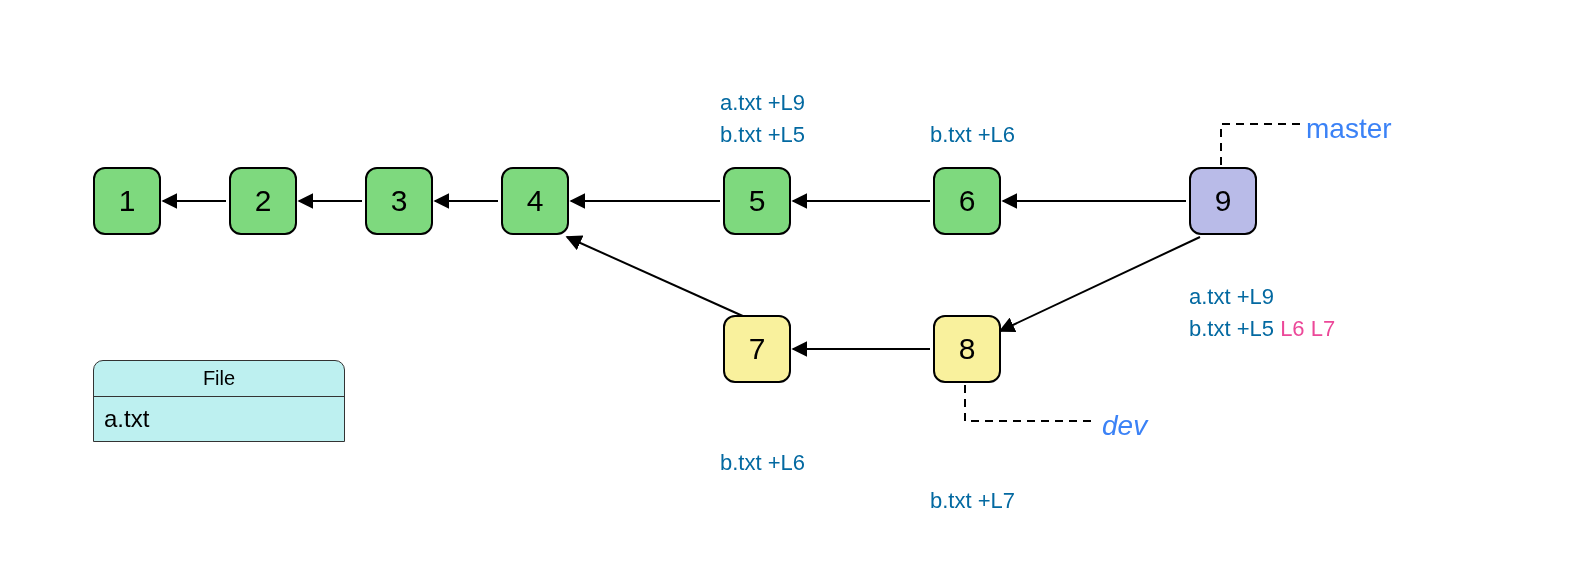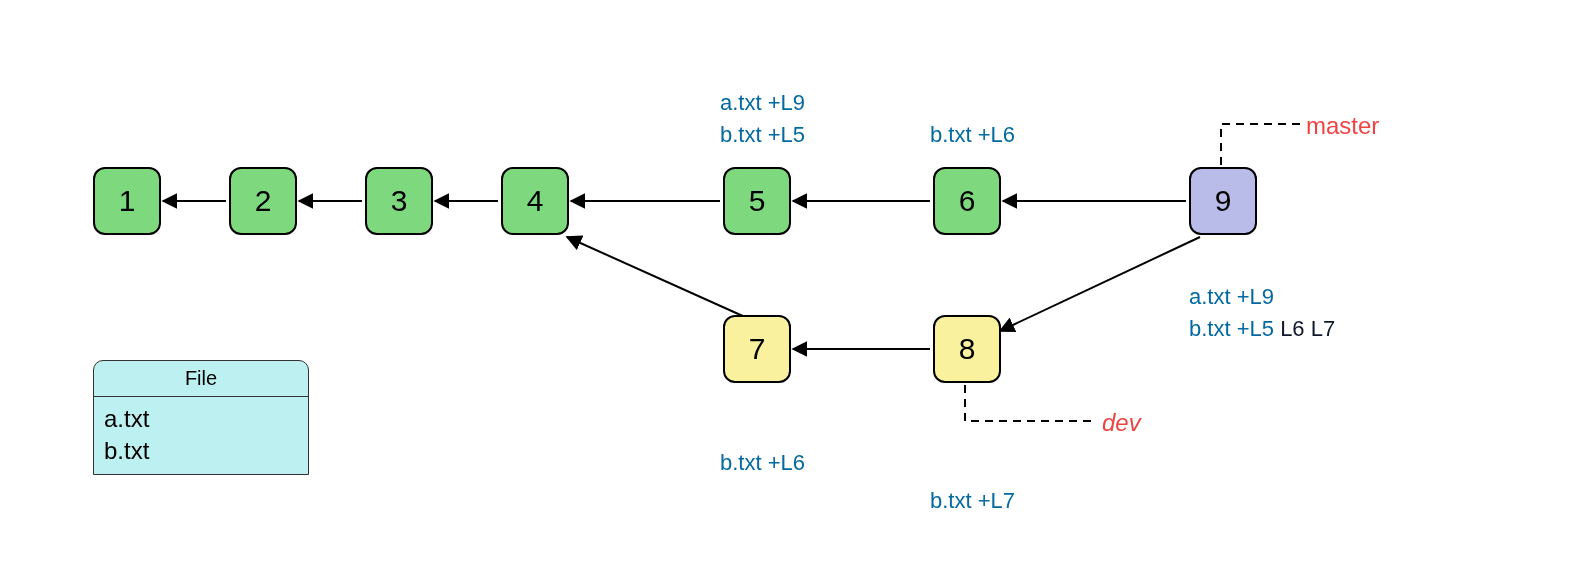--- a/index.html
+++ b/index.html
@@ -4,22 +4,22 @@
 <style>
   html,body{margin:0;padding:0;width:1584px;height:580px;background:#fff;font-family:"Helvetica Neue",Arial,sans-serif;}
   .stage{position:relative;width:1584px;height:580px;}
   .node{position:absolute;width:68px;height:68px;border:2px solid #000;border-radius:12px;display:flex;align-items:center;justify-content:center;font-size:30px;font-weight:400;box-sizing:border-box;}
   .green{background:#7ed97e;}
   .yellow{background:#f9f19d;}
   .purple{background:#b9bbe8;}
   svg.edges{position:absolute;left:0;top:0;width:1584px;height:580px;pointer-events:none;}
   .annot{position:absolute;font-size:22px;line-height:1.35;white-space:nowrap;}
   .orange{color:#0369a1;}
-  .red{color:#0f172a;}
-  .branch{color:#ef4444;font-size:24px;}
+  .red{color:#ec4899;}
+  .branch{color:#3b82f6;font-size:28px;}
   .filebox{position:absolute;border:1.5px solid #333;border-radius:10px 10px 0 0;background:#bdf0f0;box-sizing:border-box;}
   .filebox .hdr{text-align:center;font-size:20px;padding:6px 0;border-bottom:1.5px solid #333;}
   .filebox .body{padding:6px 10px;font-size:24px;line-height:1.35;}
 </style>
 </head>
 <body>
 
 <div class="stage">
 
   <svg class="edges">
@@ -86,21 +86,20 @@
   <div class="annot orange" style="left:930px; top:448px;margin-top:38px;">b.txt +L7</div>
 
   <div class="annot orange" style="left:1189px; top:282px;">a.txt +L9</div>
   <div class="annot" style="left:1189px; top:314px;">
     <span class="orange">b.txt +L5 </span><span class="red">L6 </span><span class="red">L7</span>
   </div>
 
   <div class="annot branch" style="left:1306px; top:110px;">master</div>
   <div class="annot branch" style="left:1102px; top:407px;font-style:italic;">dev</div>
 
-  <div class="filebox" style="left:93px; top:360px; width:216px;">
+  <div class="filebox" style="left:93px; top:360px; width:252px;">
     <div class="hdr">File</div>
     <div class="body">
       <div>a.txt</div>
-      <div>b.txt</div>
     </div>
   </div>
 
 </div>
 
 </body></html>

